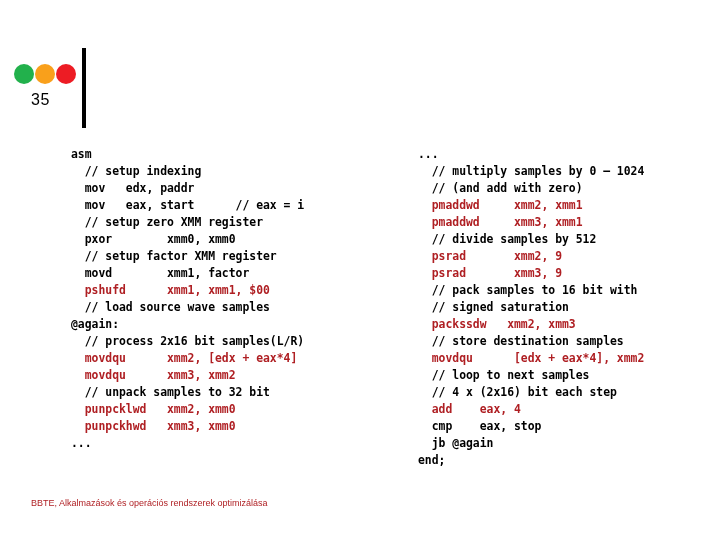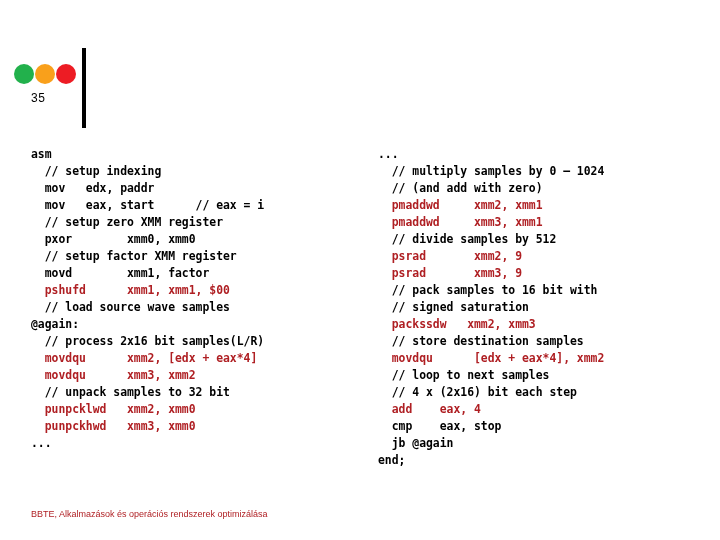--- a/index.html
+++ b/index.html
@@ -39,21 +39,21 @@
   }
   .dot.d0 { left: 0px; }
   .dot.d1 { left: 21px; }
   .dot.d2 { left: 42px; }
 
   #slide-number {
     position: absolute;
     left: 31px;
     top: 91px;
     font-family: "Liberation Sans", sans-serif;
-    font-size: 12px;
+    font-size: 16px;
     color: #000000;
     letter-spacing: 0.5px;
   }
 
   #title-rule {
     position: absolute;
     left: 82px;
     top: 48px;
     width: 4px;
     height: 80px;
@@ -89,37 +89,37 @@
     top: 0;
     font-family: "DejaVu Sans Mono", "Liberation Mono", monospace;
     font-size: 11.4px;
     font-weight: bold;
     line-height: 17px;
     white-space: pre;
   }
   #code-col-left  { left: 31px; }
   #code-col-right { left: 378px; }
 
-  .code-line { height: 17px; }
+  .code-line { height: 17px; margin-left: 40px; }
   .tok-comment { color: #000000; }
   .tok-plain   { color: #000000; }
   .tok-mn      { color: #AF1F23; }
 
   
   #slide-footer {
     position: absolute;
     left: 0;
     bottom: 0;
     width: 720px;
     height: 42px;
   }
   #footer-text {
     position: absolute;
     left: 31px;
-    top: 11px;
+    top: 0;
     font-family: "Liberation Sans", sans-serif;
     font-size: 9px;
     color: #AF1F23;
     white-space: nowrap;
   }
   #footer-year {
     position: absolute;
     right: 33px;
     top: 6px;
     font-family: "Liberation Sans", sans-serif;

